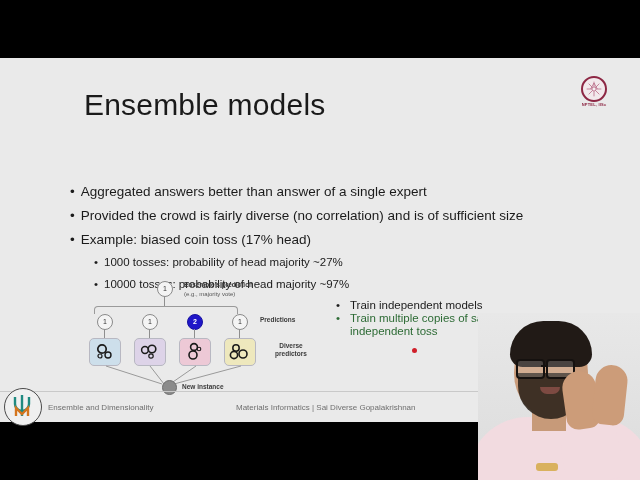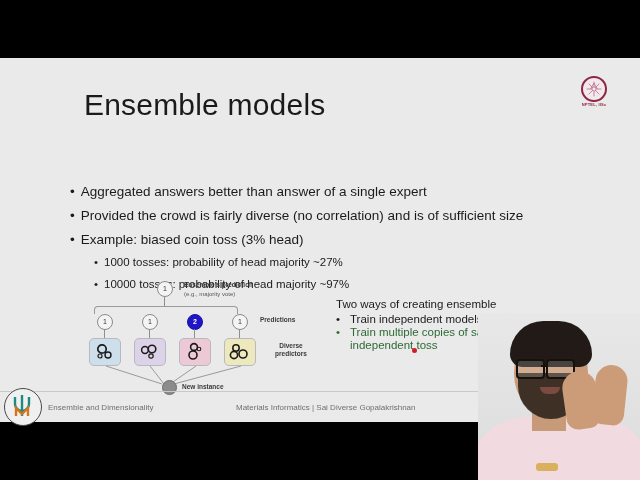--- a/index.html
+++ b/index.html
@@ -129,21 +129,21 @@
 
     <div class="b2" style="left:70px;top:150px;">
       <span class="dot">•</span><span>Provided the crowd is fairly diverse (no correlation) and is of sufficient size</span>
     </div>
 
     <div class="b2" style="left:70px;top:126px;">
       <span class="dot">•</span><span>Aggregated answers better than answer of a single expert</span>
     </div>
 
     <div class="b2" style="left:70px;top:174px;">
-      <span class="dot">•</span><span>Example: biased coin toss (3% head)</span>
+      <span class="dot">•</span><span>Example: biased coin toss (17% head)</span>
     </div>
 
     <div class="b3" style="left:94px;top:198px;">
       <span class="dot">•</span><span>1000 tosses: probability of head majority ~27%</span>
     </div>
 
     <div class="b3" style="left:94px;top:220px;">
       <span class="dot">•</span><span>10000 tosses: probability of head majority ~97%</span>
     </div>
 
@@ -205,21 +205,20 @@
           <line x1="66" y1="2" x2="80" y2="20"></line>
           <line x1="112" y1="2" x2="86" y2="20"></line>
           <line x1="157" y1="2" x2="90" y2="20"></line>
         </g>
       </svg>
       <div class="newinst" style="left:118px;top:100px;"></div>
       <div class="lbl" style="left:138px;top:103px;width:70px;text-align:left;">New instance</div>
     </div>
 
     <div id="rtext">
-      <div class="h">Two ways of creating ensemble</div>
       <div class="li">
         <span class="d">•</span><span>Train independent models</span>
       </div>
       <div class="li green">
         <span class="d">•</span><span>Train multiple copies of same m</span>
       </div>
       <div class="cont">
         <span>independent toss</span>
       </div>
       <span class="redmark" style="position:absolute;left:76px;top:50px;"></span>

